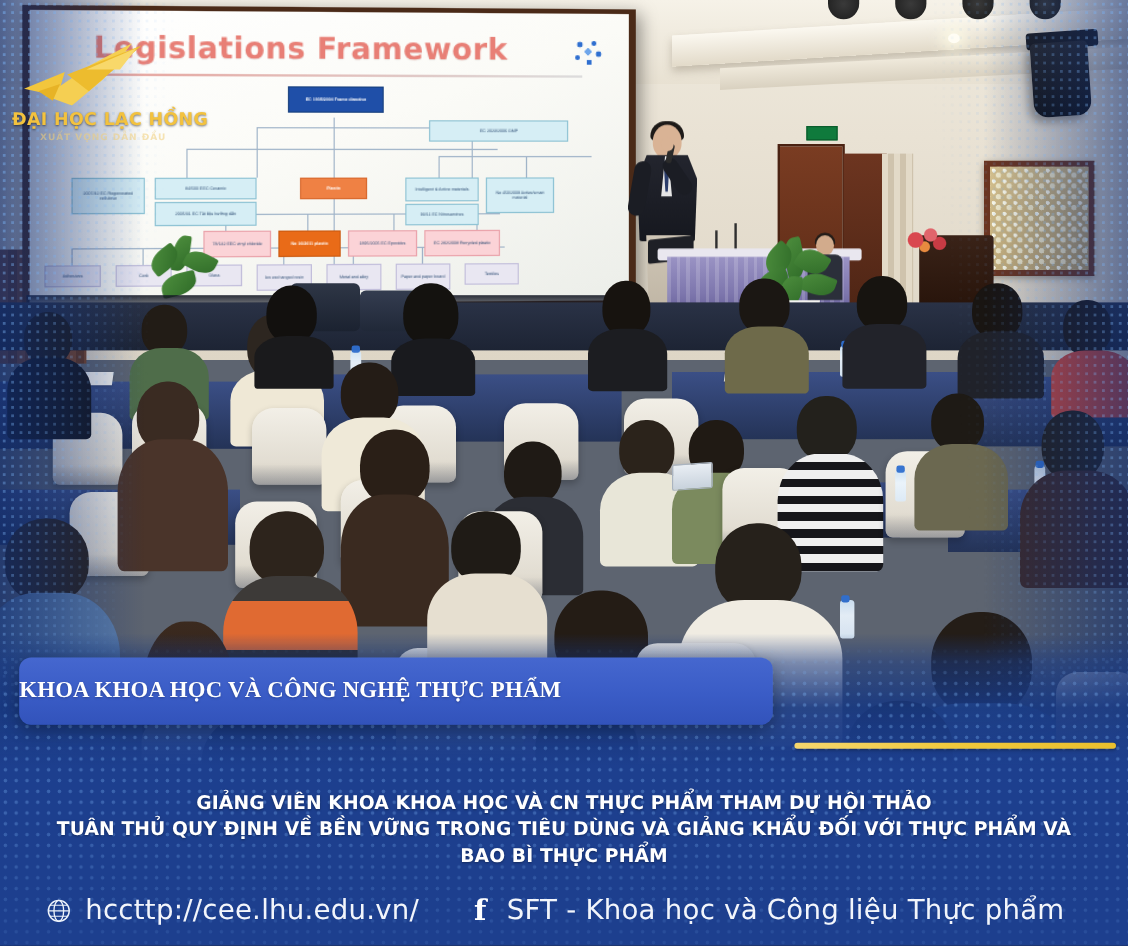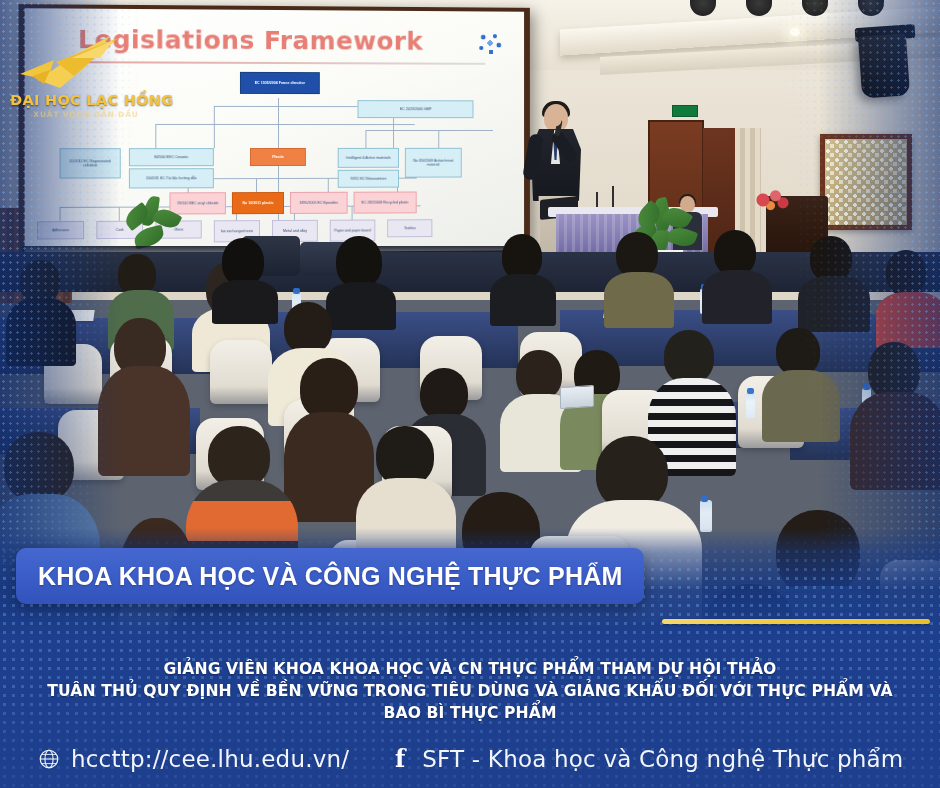--- a/index.html
+++ b/index.html
@@ -362,23 +362,22 @@
   
   .title-banner {
     position:absolute; left:16px; top:548px;
     width:628px; height:56px;
     background:linear-gradient(180deg,#4567cf 0%,#3a5cc6 55%,#3253bb 100%);
     border-radius:10px;
     box-shadow:0 4px 14px rgba(0,0,0,.32);
     display:flex; align-items:center;
   }
   .title-banner span {
-    padding-left:22px;
-    font-family:Liberation Sans, sans-serif;
-    font-weight:700; font-size:25px; letter-spacing:.2px;
+    font-family:Liberation Serif, serif;
+    font-weight:700; font-size:19px; letter-spacing:.2px;
     color:#ffffff;
     text-shadow:0 1px 2px rgba(0,0,0,.25);
     white-space:nowrap;
   }
 
   
   .gold-rule {
     position:absolute; left:662px; top:619px; width:268px; height:5px;
     background:linear-gradient(90deg,#f5d76e,#f0c93c,#e9bf2e);
     border-radius:3px;
@@ -798,17 +797,17 @@
         <circle cx="12" cy="12" r="9.5" fill="none" stroke="#eef3fb" stroke-width="1.3"></circle>
         <ellipse cx="12" cy="12" rx="4.4" ry="9.5" fill="none" stroke="#eef3fb" stroke-width="1.2"></ellipse>
         <line x1="2.5" y1="12" x2="21.5" y2="12" stroke="#eef3fb" stroke-width="1.2"></line>
         <line x1="4" y1="7" x2="20" y2="7" stroke="#eef3fb" stroke-width="1"></line>
         <line x1="4" y1="17" x2="20" y2="17" stroke="#eef3fb" stroke-width="1"></line>
       </svg>
       <span class="f-text">hccttp://cee.lhu.edu.vn/</span>
     </div>
     <div class="f-item">
       <span class="fb-mark">f</span>
-      <span class="f-text">SFT - Khoa học và Công nghệ Thực phẩm</span>
+      <span class="f-text">SFT - Khoa học và Công liệu Thực phẩm</span>
     </div>
   </div>
 
 </div>
 
 </body></html>

